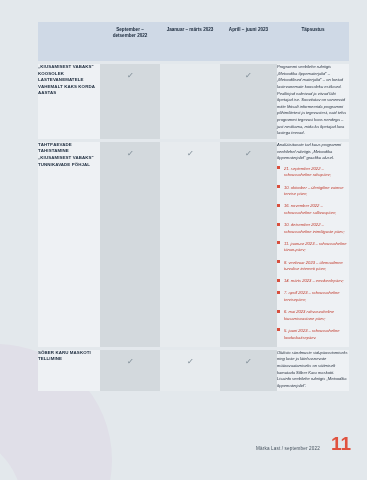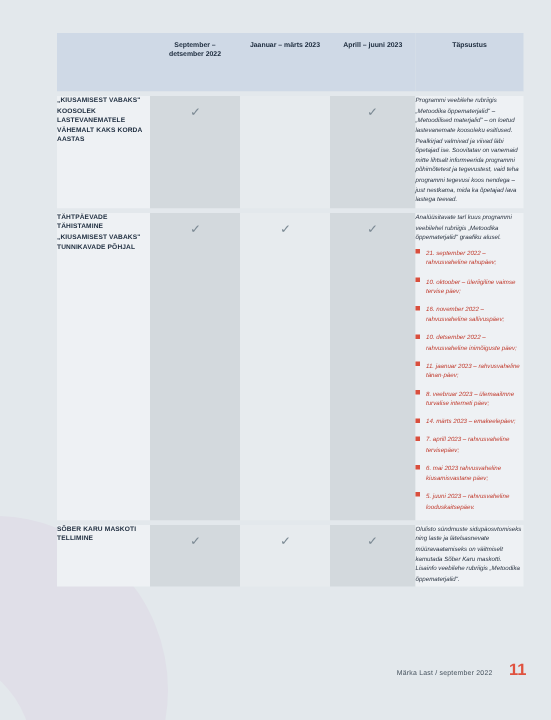--- a/index.html
+++ b/index.html
@@ -157,21 +157,21 @@
     align-items: baseline;
     gap: 11px;
     z-index: 3;
   }
   .footer-text {
     font-size: 4.6px;
     color: #44505c;
     letter-spacing: 0.15px;
   }
   .footer-page {
-    font-size: 11px;
+    font-size: 19px;
     font-weight: bold;
     color: #e0523f;
     line-height: 1;
   }
 </style>
 </head>
 <body>
 
 <div class="deco-circle-outer"></div>
 <div class="deco-circle-inner"></div>

